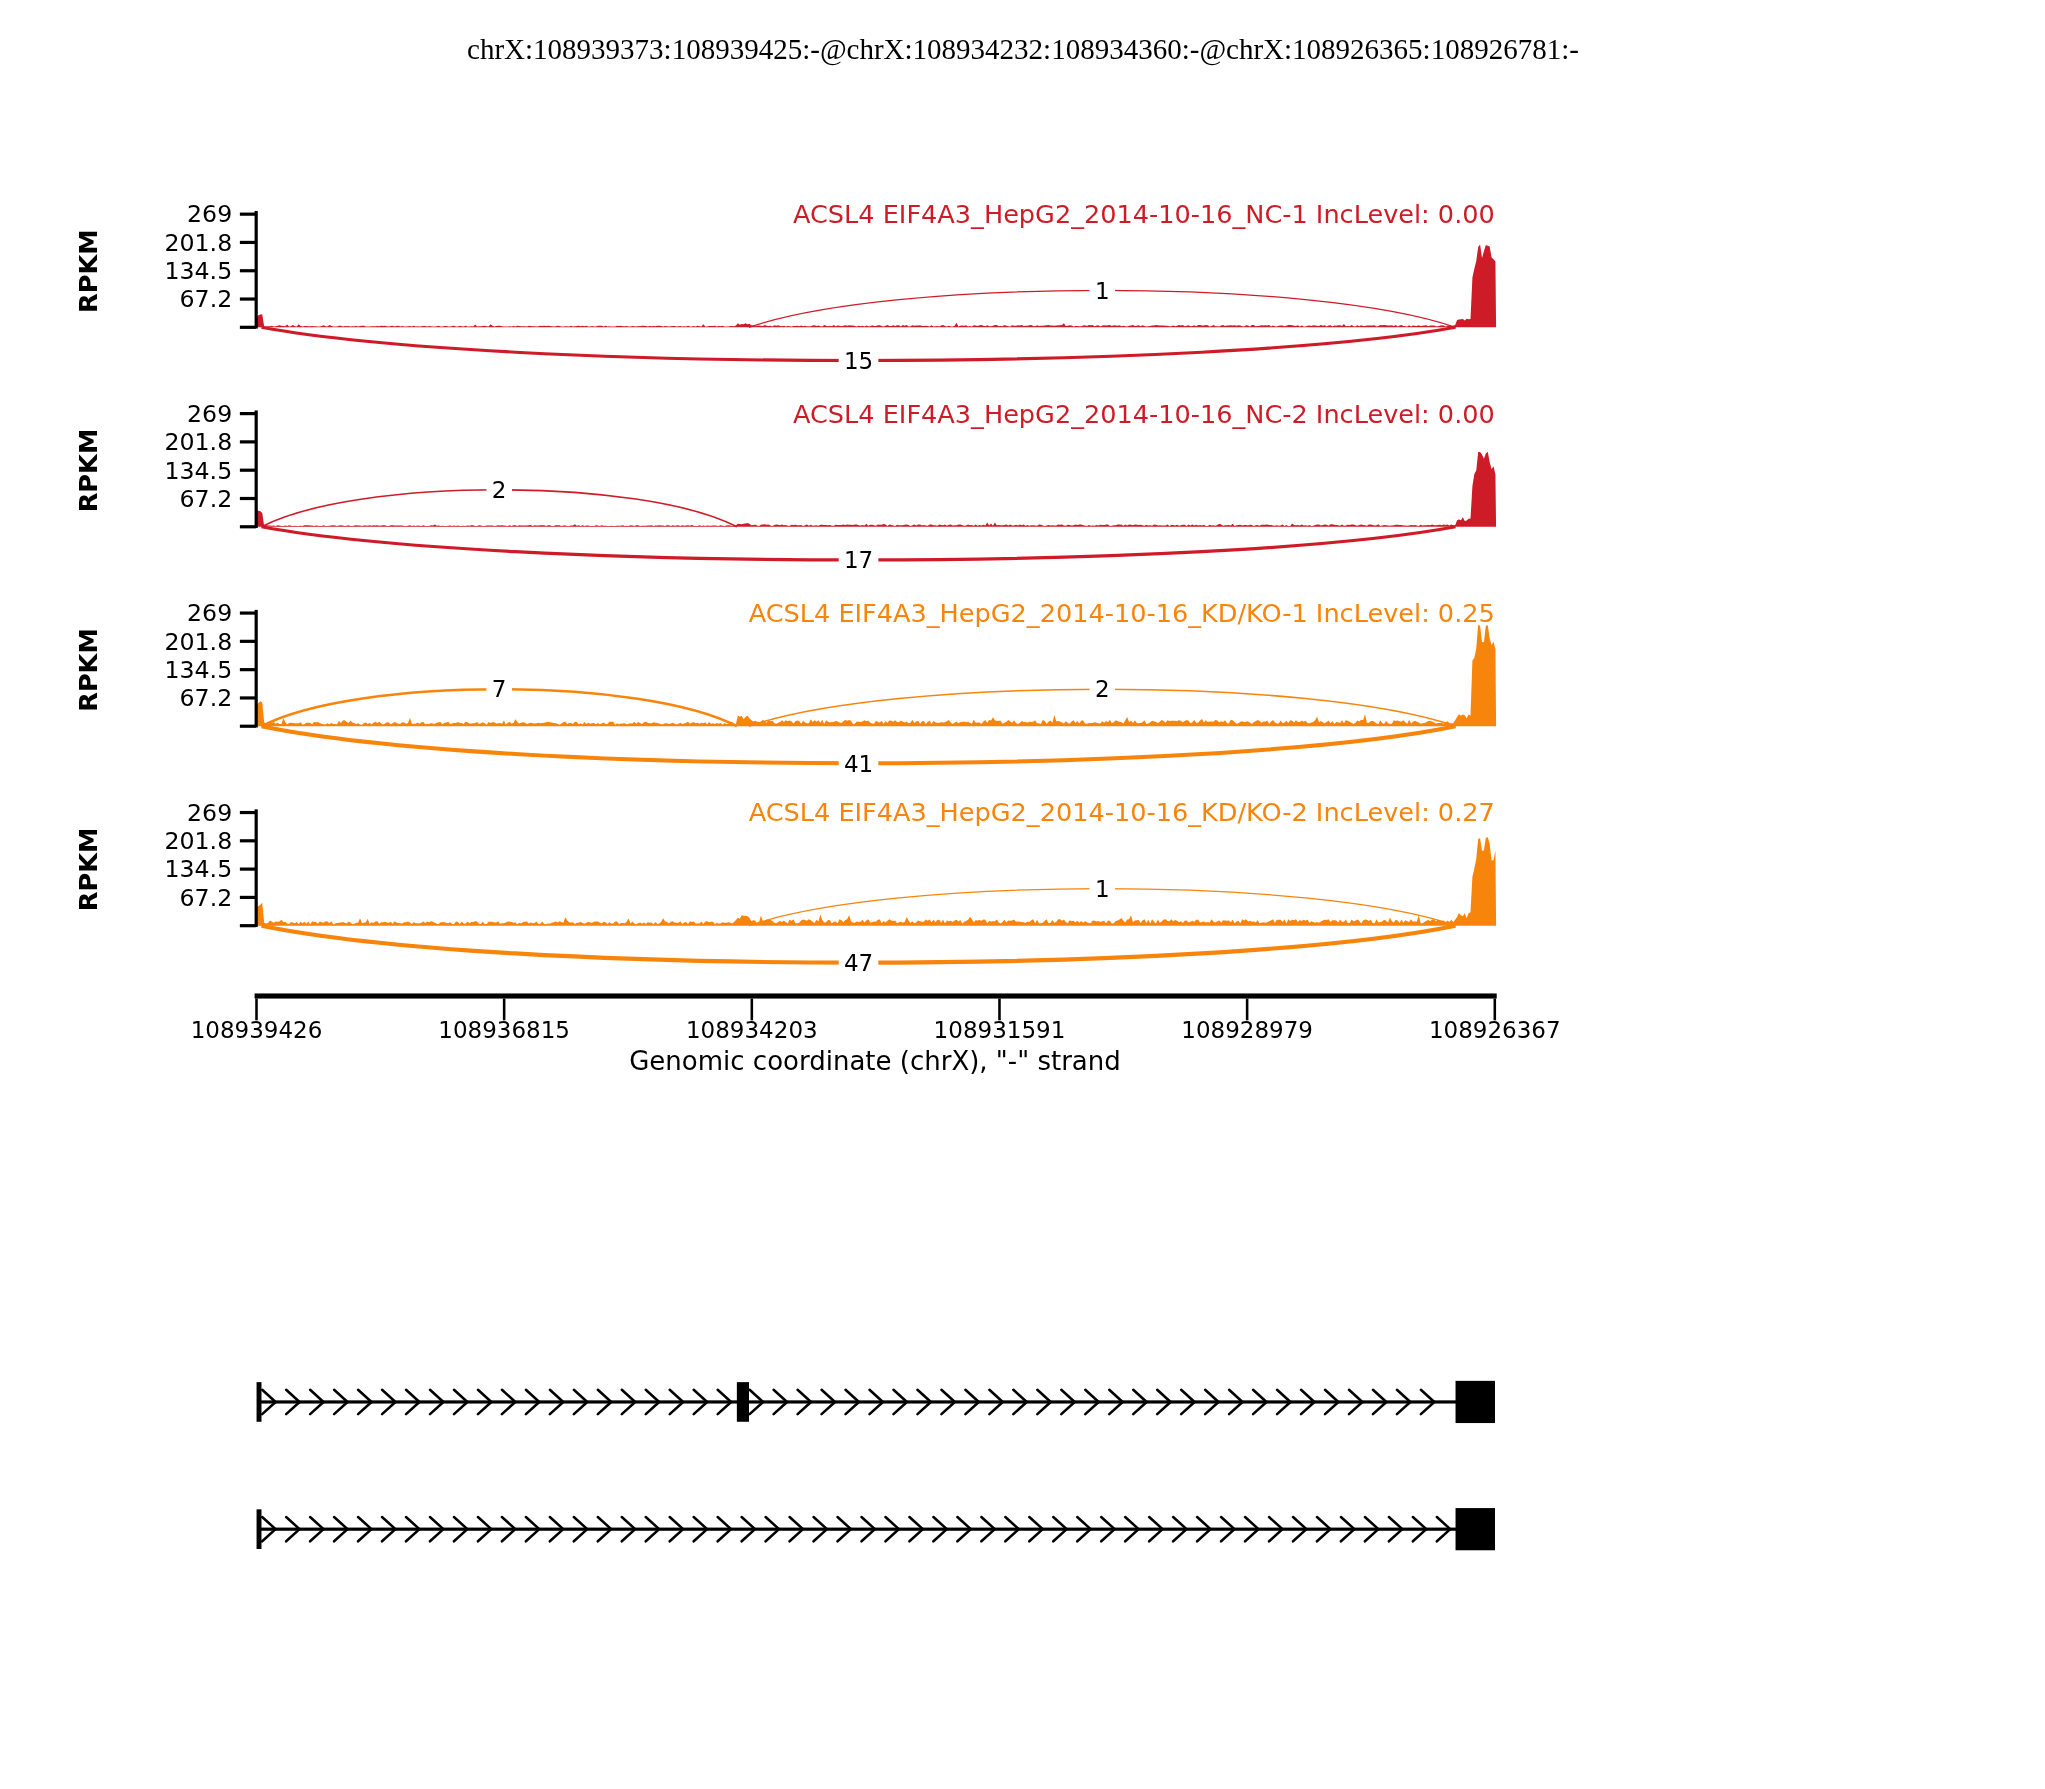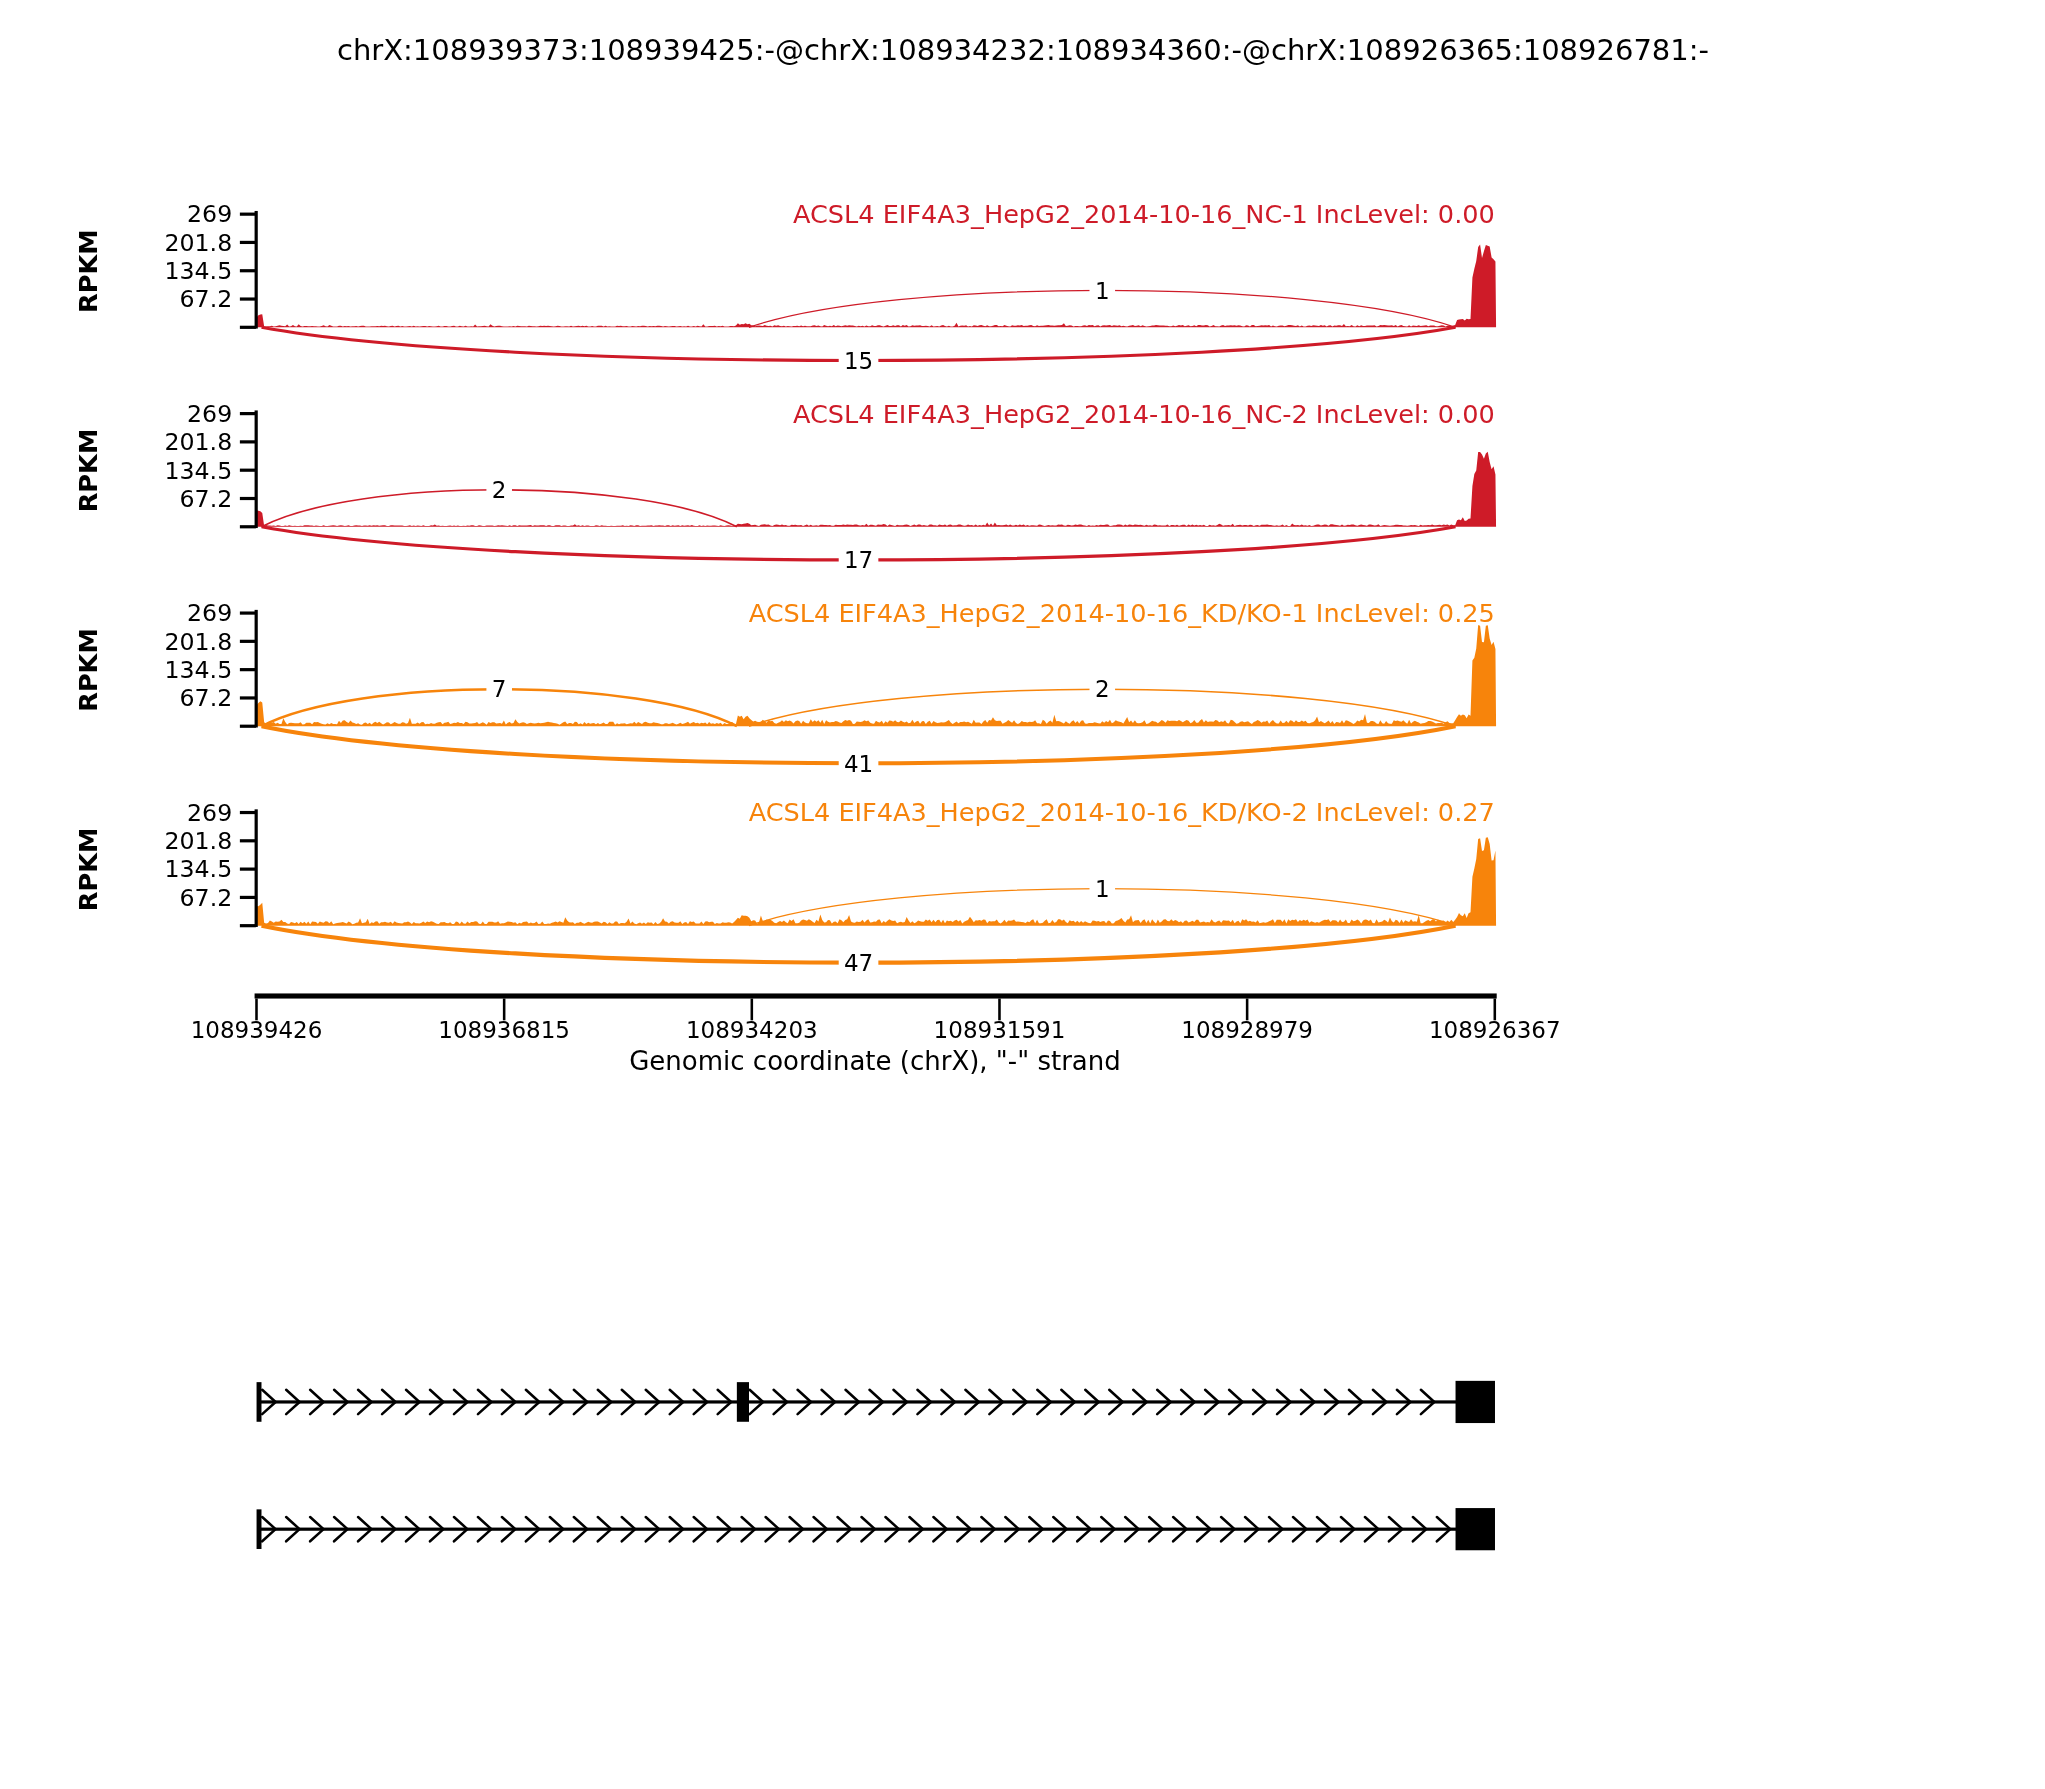--- a/index.html
+++ b/index.html
@@ -1,17 +1,17 @@
 <!DOCTYPE html>
 <html style="font-size:10.2px"><head>
 <meta charset="utf-8">
 <style>
   html,body{margin:0;padding:0;background:#ffffff;}
   body{width:2046px;height:1790px;position:relative;font-family:"DejaVu Sans","Liberation Sans",sans-serif;overflow:hidden;}
-  .page-title{position:absolute;top:33px;left:0;width:2046px;text-align:center;font-size:29px;color:#000;}
+  .page-title{position:absolute;top:33px;left:0;width:2046px;text-align:center;font-size:29px;color:#000;font-family:Liberation Serif, serif;}
   .x-axis-title{position:absolute;top:1046px;left:256px;width:1238px;text-align:center;font-size:26px;color:#000;}
   #plot-svg{position:absolute;left:0;top:0;}
 </style>
 </head>
 <body>
 
 <div class="page-title">chrX:108939373:108939425:-@chrX:108934232:108934360:-@chrX:108926365:108926781:-</div>
 <svg id="plot-svg" width="2046" height="1790" viewBox="0 0 3200 2800">
     <g>
       <path d="M1171.4,512 C1392.4,434.9 2055.6,434.9 2276.6,512" fill="none" stroke="#CE1B28" stroke-width="1.89"></path>

